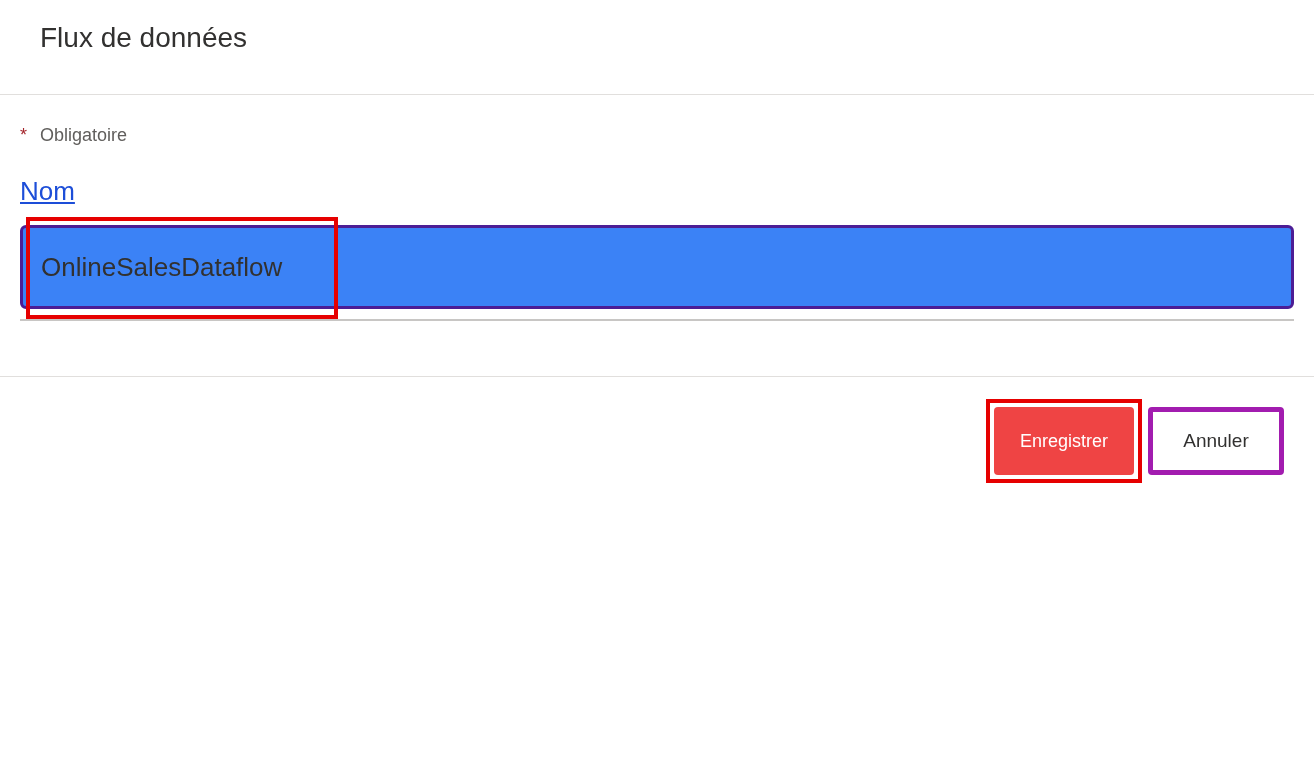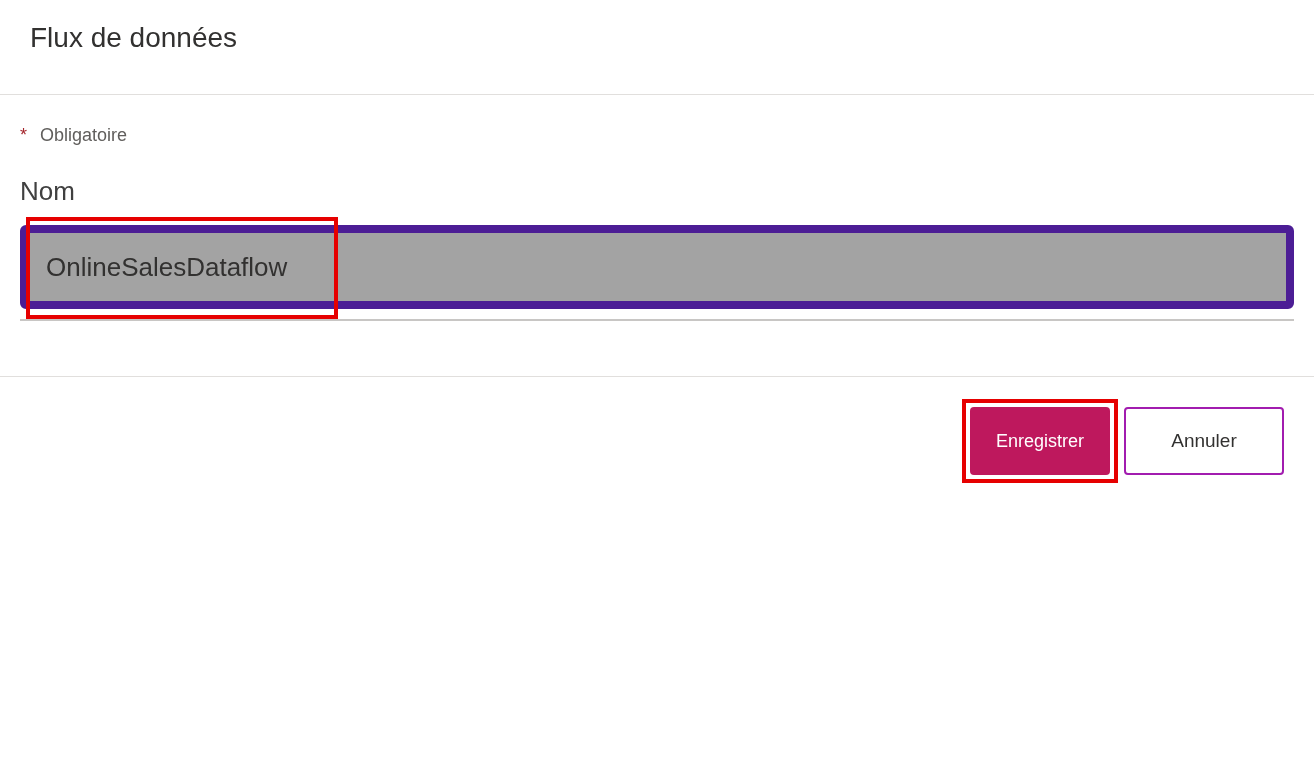--- a/index.html
+++ b/index.html
@@ -8,21 +8,21 @@
       padding: 0;
     }
     body {
       font-family: "Segoe UI", "Segoe UI Web", Arial, sans-serif;
       background: #ffffff;
       width: 1314px;
       height: 782px;
       color: #323130;
     }
     .header {
-      padding: 22px 30px 40px 30px;
+      padding: 22px 30px 40px 40px;
     }
     .header-title {
       font-size: 28px;
       font-weight: 400;
       color: #323130;
     }
     .divider {
       border: none;
       border-top: 1px solid #e1dfdd;
       margin: 0;
@@ -37,39 +37,40 @@
     }
     .required-asterisk {
       color: #a4262c;
       margin-right: 8px;
     }
     .field-block {
       margin-bottom: 25px;
     }
     .field-label {
       font-size: 26px;
-      color: #404040;
+      color: #1d4ed8;
       font-weight: 400;
       margin-bottom: 18px;
       display: block;
+      text-decoration: underline;
     }
     .name-wrap {
       position: relative;
     }
     .name-input {
       width: 100%;
       height: 84px;
       padding: 0 18px;
       font-size: 26px;
       font-family: inherit;
       color: #323130;
-      border: 8px solid #4c1d95;
+      border: 3px solid #4c1d95;
       border-radius: 6px;
       outline: none;
-      background: #a3a3a3;
+      background: #3b82f6;
     }
     .name-underline {
       border: none;
       border-top: 2px solid #c8c6c4;
       margin-top: 10px;
     }
     .name-highlight {
       position: absolute;
       top: -8px;
       left: 6px;
@@ -95,21 +96,21 @@
       display: flex;
       justify-content: flex-end;
       gap: 14px;
       position: relative;
     }
     .save-wrap {
       position: relative;
       display: inline-block;
     }
     .save-button {
-      background: #be185d;
+      background: #ef4444;
       color: #ffffff;
       border: none;
       border-radius: 4px;
       font-size: 18px;
       font-family: inherit;
       height: 68px;
       width: 140px;
       cursor: pointer;
       overflow: hidden;
       text-align: center;
@@ -119,26 +120,26 @@
       top: -8px;
       left: -8px;
       right: -8px;
       bottom: -8px;
       border: 4px solid #e60000;
       pointer-events: none;
     }
     .cancel-button {
       background: #ffffff;
       color: #323130;
-      border: 2px solid #a21caf;
+      border: 5px solid #a21caf;
       border-radius: 4px;
       font-size: 19px;
       font-family: inherit;
       height: 68px;
-      width: 160px;
+      width: 136px;
       cursor: pointer;
     }
   </style>
 </head>
 <body>
 
 <div class="header">
   <h1 class="header-title">Flux de données</h1>
 </div>
 

